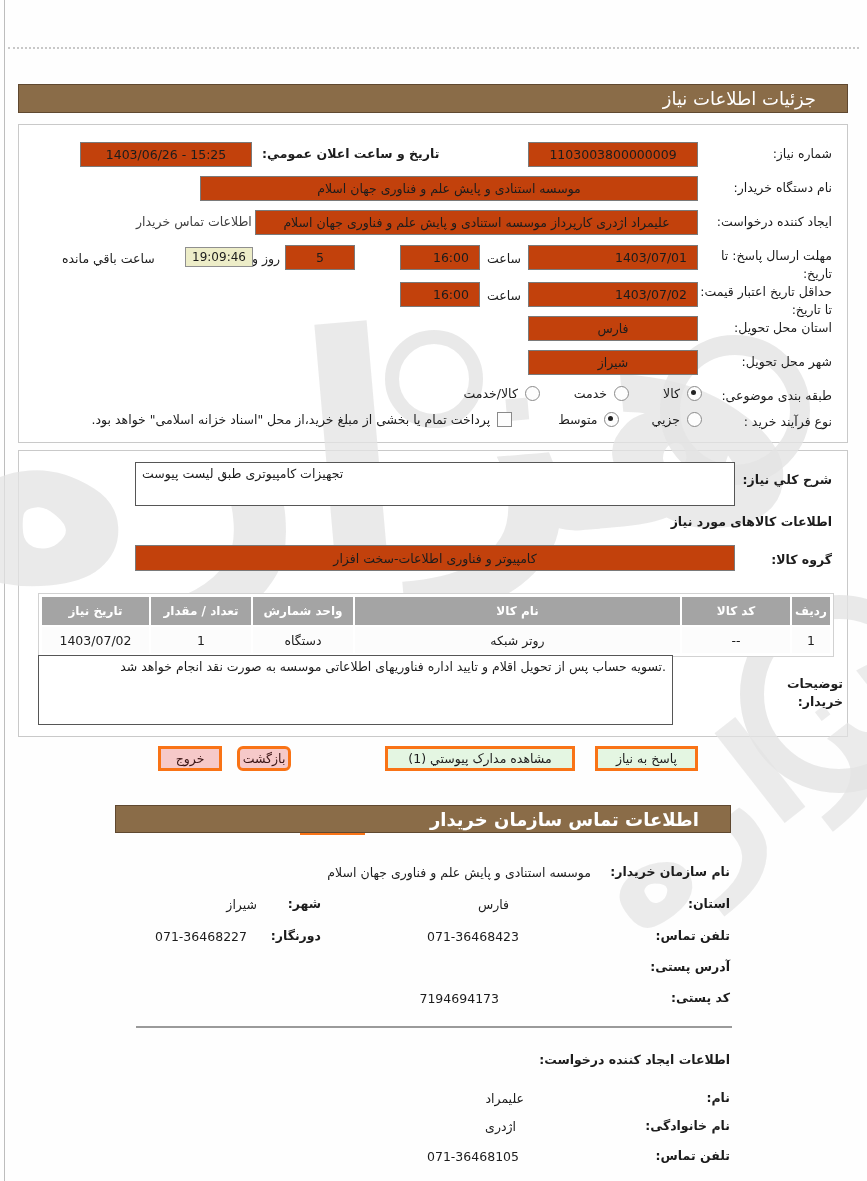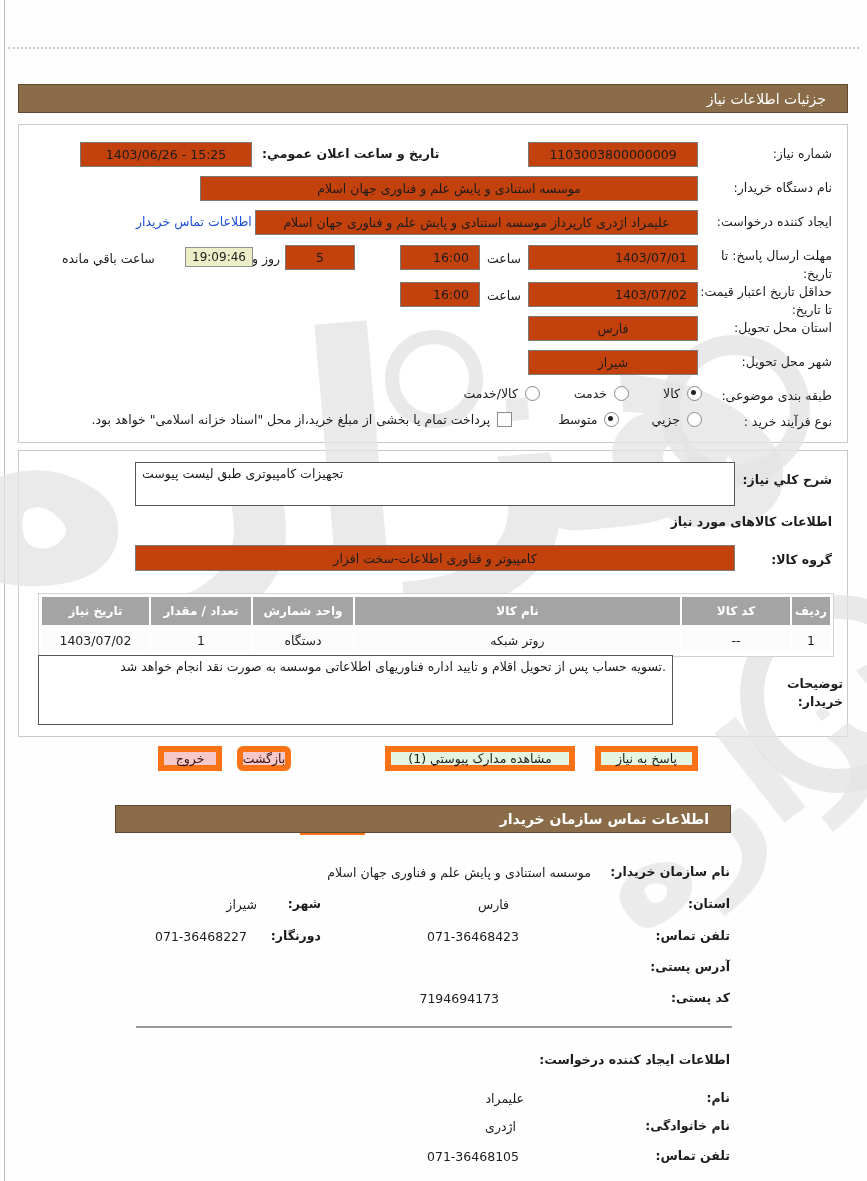--- a/index.html
+++ b/index.html
@@ -6,21 +6,21 @@
   .page {
     position:relative; width:867px; height:1181px; overflow:hidden;
     background:#fefefe; direction:rtl;
     font-family:"DejaVu Sans", sans-serif; font-size:12.5px; color:#1c1c1c;
   }
   .vline { position:absolute; left:4px; top:0; width:1px; height:1181px; background:#bdbdbd; z-index:0; }
   .dotline { position:absolute; left:8px; width:851px; top:47px; border-top:2px dotted #c8c8c8; z-index:0; }
 
   .bar {
     position:absolute; background:#8a6c48; border:1px solid #5f4830; color:#fff;
-    font-size:14px; display:flex; align-items:center; padding:0 21px;
+    font-size:18px; display:flex; align-items:center; padding:0 31px;
     box-sizing:border-box; z-index:2;
   }
   .panel { position:absolute; background:#fff; border:1px solid #c9c9c9; box-sizing:border-box; z-index:0; }
 
   .watermark { position:absolute; z-index:1; pointer-events:none; color:#e4e4e4; font-weight:bold; white-space:nowrap; }
   .ring { position:absolute; z-index:1; pointer-events:none; border-radius:50%; border:20px solid #e4e4e4; opacity:.8; }
 
   .lbl { position:absolute; z-index:2; white-space:nowrap; }
   .lblw { position:absolute; z-index:2; text-align:right; line-height:1.45; }
   .bold { font-weight:bold; }
@@ -37,31 +37,31 @@
     position:absolute; z-index:2; background:#fff; border:1px solid #565656;
     box-sizing:border-box; padding:2px 6px; line-height:1.4; overflow:hidden;
   }
   .txtarea.alignleft { text-align:left; }
 
   .countdown {
     position:absolute; z-index:2; background:#ededc8; border:1px solid #8f8f8f;
     box-sizing:border-box; display:flex; align-items:center; justify-content:center;
     font-size:12px; overflow:hidden;
   }
-  .link { color:#1d4ed8; cursor:pointer; }
+  .link { color:#404040; cursor:pointer; }
 
   .radio { display:inline-block; width:13px; height:13px; border:1px solid #8a8a8a; border-radius:50%;
     background:#fdfdfd; position:relative; flex:0 0 auto; }
   .radio.sel::after { content:""; position:absolute; left:3px; top:3px; width:5px; height:5px; background:#222; border-radius:50%; }
   .chk { display:inline-block; width:13px; height:13px; border:1px solid #8a8a8a; background:#fdfdfd; flex:0 0 auto; }
 
   .optrow { position:absolute; z-index:2; display:flex; align-items:center; }
 
   .btn {
-    position:absolute; z-index:2; height:25px; border:6px solid #f97316;
+    position:absolute; z-index:2; height:25px; border:3px solid #f97316;
     display:flex; align-items:center; justify-content:center; box-sizing:border-box;
     font-size:12.5px; cursor:pointer; white-space:nowrap;
   }
   .btn.green { background:#e4f6e2; color:#1c1c1c; }
   .btn.pink  { background:#f6c9c9; color:#3a1414; }
 
   .goods-wrap { position:absolute; z-index:2; background:#ffffff; border:1px solid #d2d2d2; padding:1px; box-sizing:border-box; }
   table.goods { border-collapse:separate; border-spacing:2px; width:100%; table-layout:fixed; }
   table.goods th { background:#a4a4a4; color:#fff; font-weight:bold; font-size:12px; height:26px; text-align:center; }
   table.goods td { background:#fcfcfc; color:#1c1c1c; font-size:12.5px; height:24px; text-align:center; }

